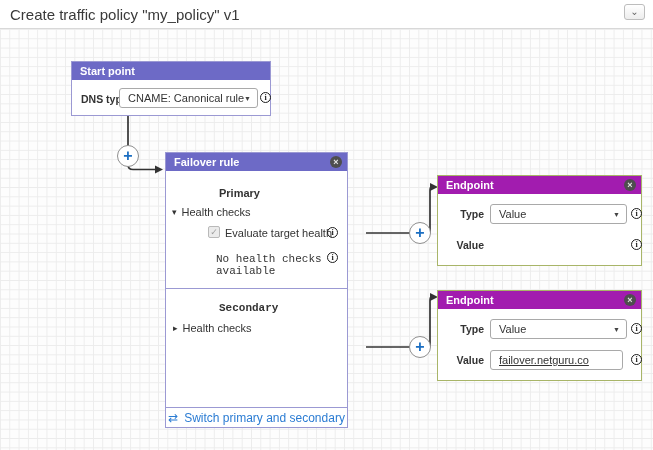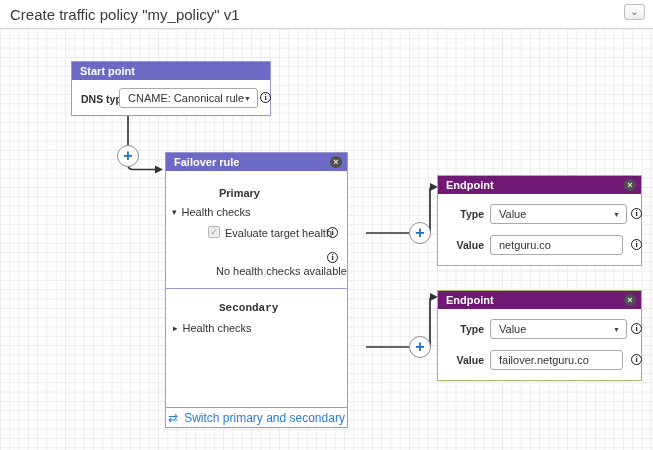--- a/index.html
+++ b/index.html
@@ -23,21 +23,21 @@
     background-size: 9.3px 9.3px; overflow: hidden; }
   svg.connectors { position: absolute; left: 0; top: 0; }
 
   
   .box { position: absolute; background: #fff; }
   .box .hd { height: 18px; line-height: 18px; padding-left: 8px; color: #fff;
     font-size: 11px; font-weight: bold; position: relative; }
   .purple { border: 1px solid #9b99d3; }
   .purple .hd { background: #6d6ac6; }
   .green { border: 1px solid #a8b568; }
-  .green .hd { background: #701a75; }
+  .green .hd { background: #a21caf; }
   .close-btn { position: absolute; right: 5px; top: 3px; width: 12px; height: 12px; border-radius: 50%;
     background: #4e4e4e; color: #e8e8e8; font-size: 9px; font-weight: bold; line-height: 12px;
     text-align: center; cursor: pointer; }
 
   .lbl { position: absolute; font-size: 10.5px; font-weight: bold; color: #333; }
   .fake-select { position: absolute; height: 20px; background: #fff; border: 1px solid #a9a9a9;
     border-radius: 3px; font-size: 11px; color: #333; line-height: 18px; padding: 0 18px 0 8px;
     cursor: pointer; white-space: nowrap; overflow: hidden; }
   .fake-select .sel-arrow { position: absolute; right: 6px; top: 0; line-height: 19px; font-size: 7px; color: #444; }
   .txt-input { position: absolute; height: 20px; border: 1px solid #a9a9a9; border-radius: 3px;
@@ -108,21 +108,21 @@
     <span class="fr-heading" style="top:34px;">Primary</span>
     <div class="hc-row" style="left:6px; top:53px;">
       <span class="tri">▾</span>
       <span>Health checks</span>
     </div>
 
     <span class="checkbox" style="left:42px; top:73px;">✓</span>
     <span class="fr-text" style="left:59px; top:74px;">Evaluate target health</span>
     <span class="info" style="right:9px; top:74px;">i</span>
 
-    <span class="fr-text" style="left:50px; top:112px;">No health checks available</span>
+    <span class="fr-text" style="left:50px; top:100px;font-family:Liberation Mono, monospace;">No health checks available</span>
     <span class="info" style="right:9px; top:99px;">i</span>
 
     <div class="divider" style="top:135px;"></div>
 
     <span class="fr-heading" style="top:149px;font-family:Liberation Mono, monospace;">Secondary</span>
     <div class="hc-row" style="left:7px; top:169px;">
       <span class="tri">▸</span>
       <span>Health checks</span>
     </div>
 
@@ -137,37 +137,36 @@
       <span>Endpoint</span>
       <span class="close-btn">×</span>
     </div>
     <span class="lbl" style="left:8px; top:32px; width:38px; text-align:right;">Type</span>
     <div class="fake-select" style="left:52px; top:28px; width:137px;">
       <span>Value</span>
       <span class="sel-arrow">▼</span>
     </div>
     <span class="info" style="left:193px; top:32px;">i</span>
     <span class="lbl" style="left:8px; top:63px; width:38px; text-align:right;">Value</span>
-    <input class="txt-input" style="left: 52px; top: 59px; width: 133px;" value="netguru.co">
     <span class="info" style="left:193px; top:63px;">i</span>
   </div>
 
   <div class="box green" style="left:437px; top:261px; width:205px; height:91px;">
     <div class="hd">
       <span>Endpoint</span>
       <span class="close-btn">×</span>
     </div>
     <span class="lbl" style="left:8px; top:32px; width:38px; text-align:right;">Type</span>
     <div class="fake-select" style="left:52px; top:28px; width:137px;">
       <span>Value</span>
       <span class="sel-arrow">▼</span>
     </div>
     <span class="info" style="left:193px; top:32px;">i</span>
     <span class="lbl" style="left:8px; top:63px; width:38px; text-align:right;">Value</span>
-    <input class="txt-input" style="left: 52px; top: 59px; width: 133px;" value="failover.netguru.co">
+    <input class="txt-input" style="left: 52px; top: 59px; width: 133px; text-decoration: underline;" value="failover.netguru.co">
     <span class="info" style="left:193px; top:63px;">i</span>
   </div>
 
   <div class="plus-circle" style="left:117px; top:116px;">+</div>
   <div class="plus-circle" style="left:409px; top:193px;">+</div>
   <div class="plus-circle" style="left:409px; top:307px;">+</div>
 
 </div>
 
 </body></html>

